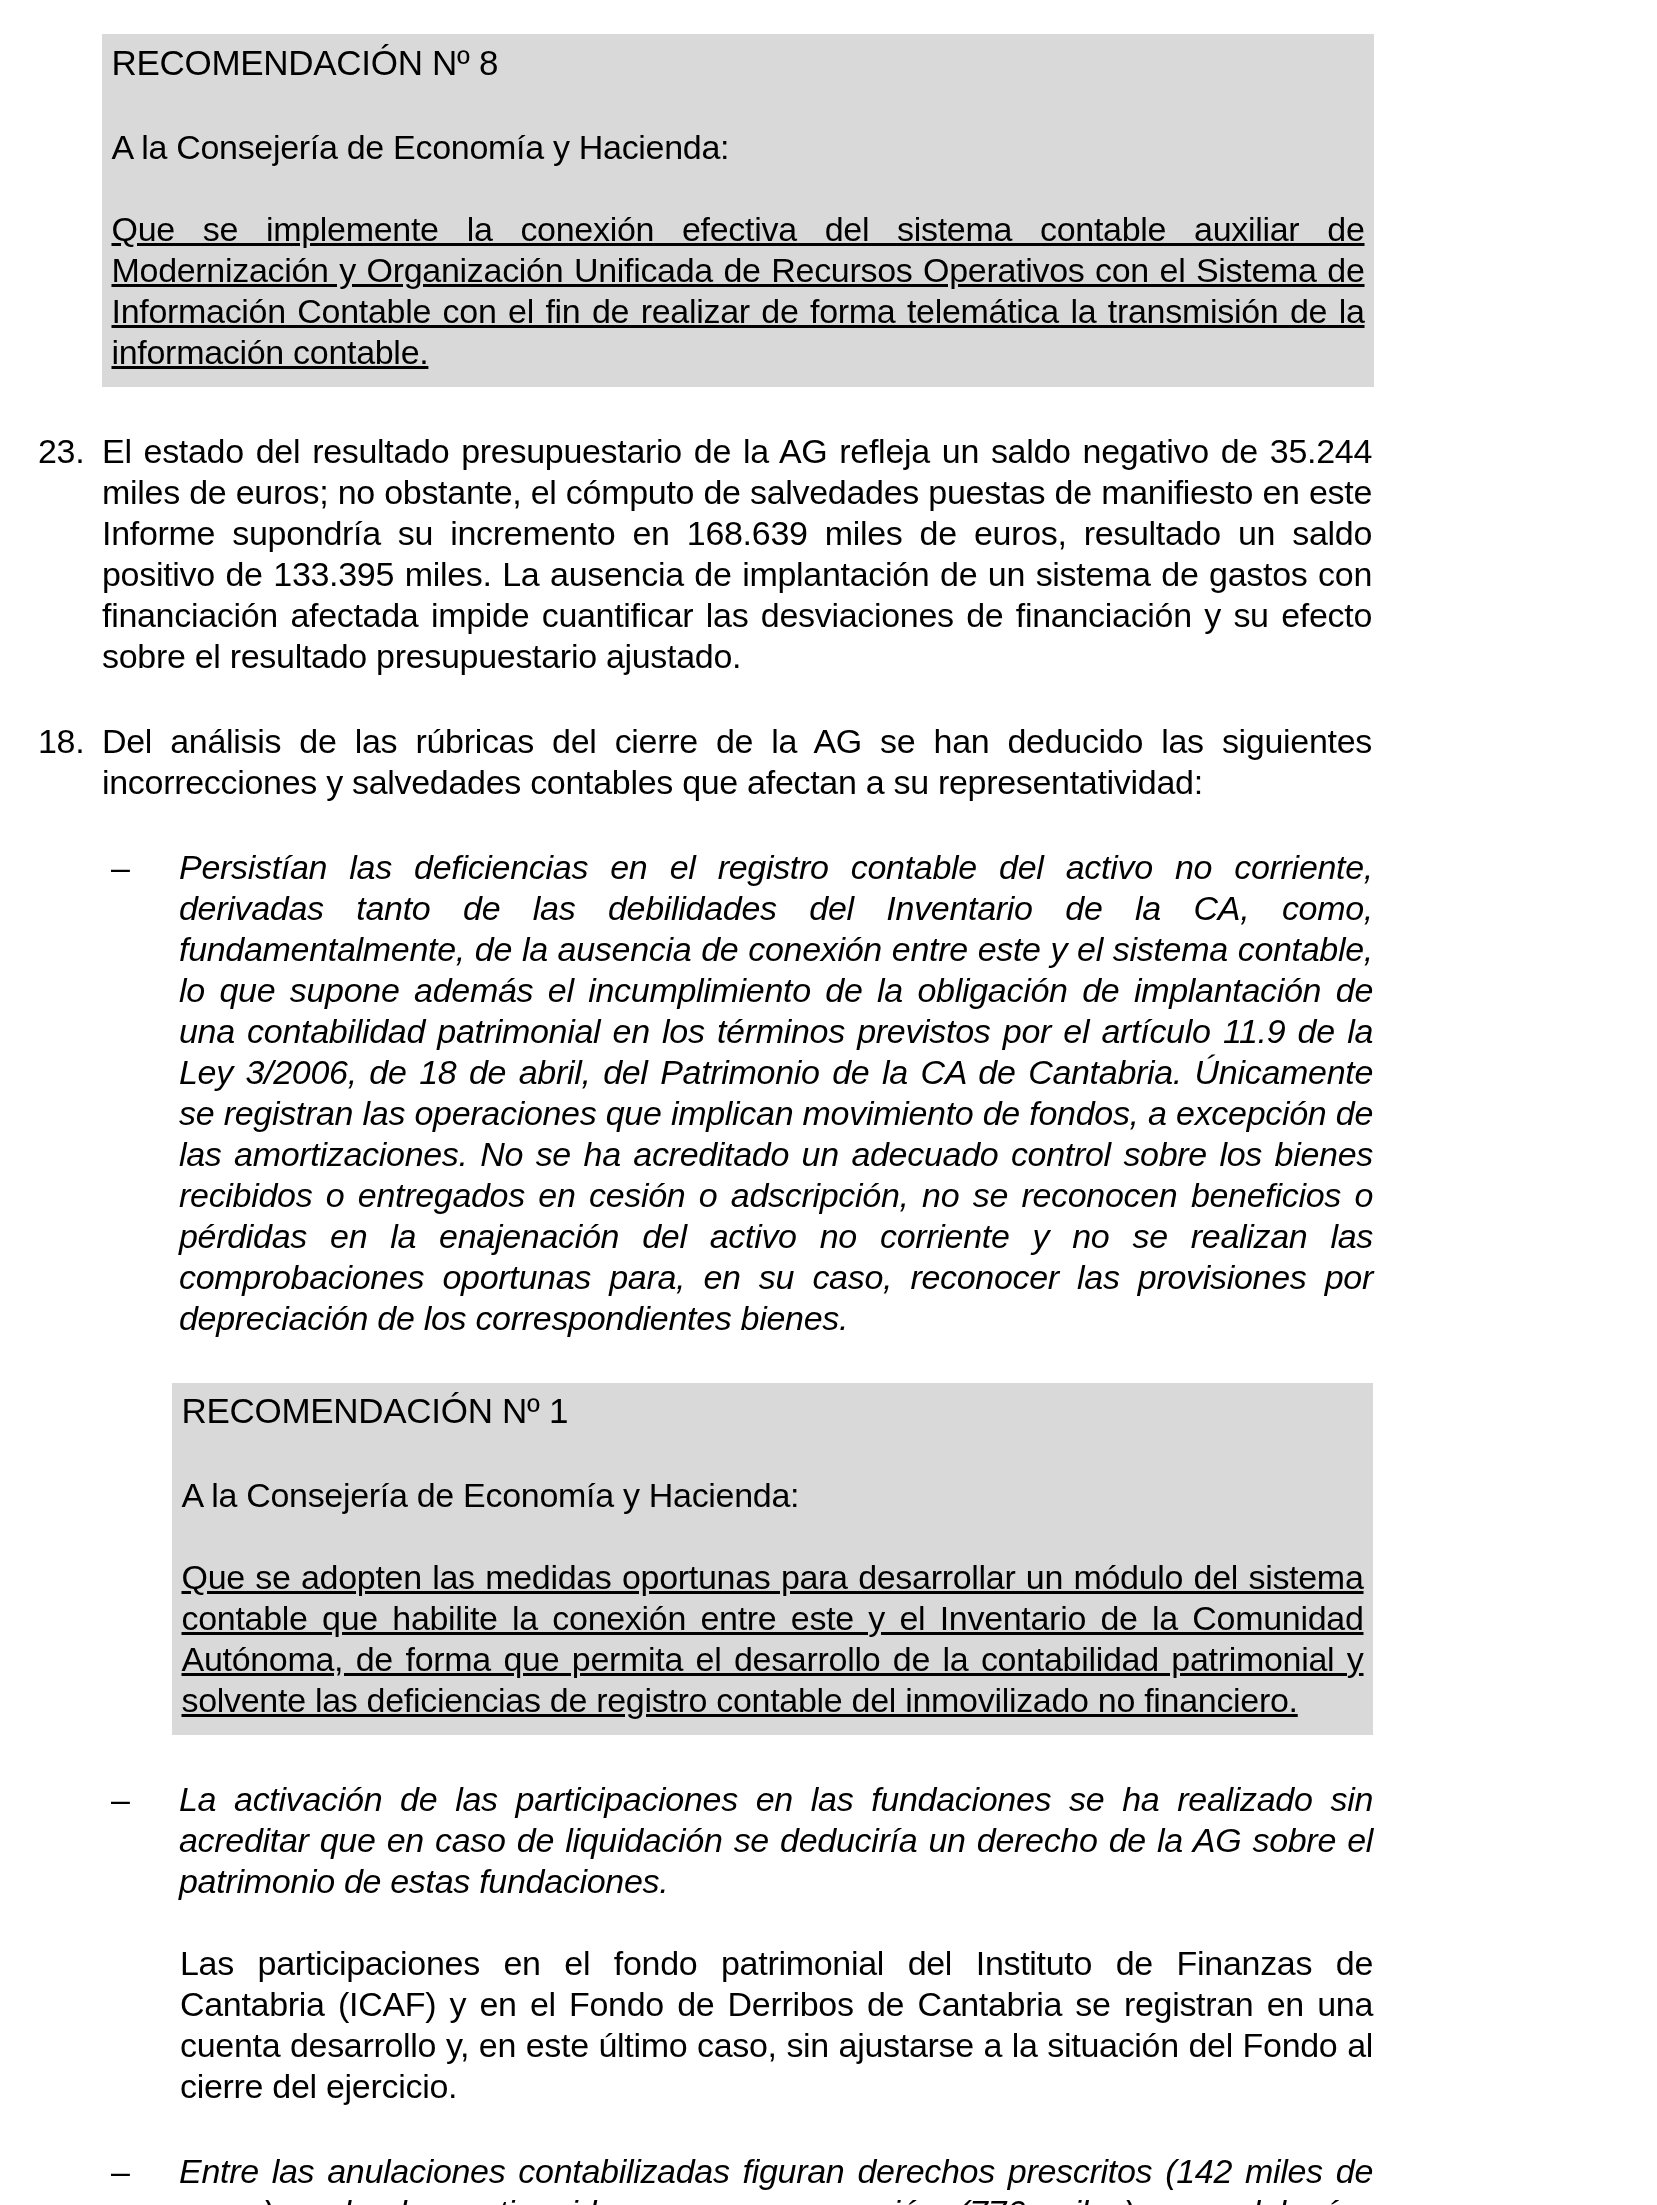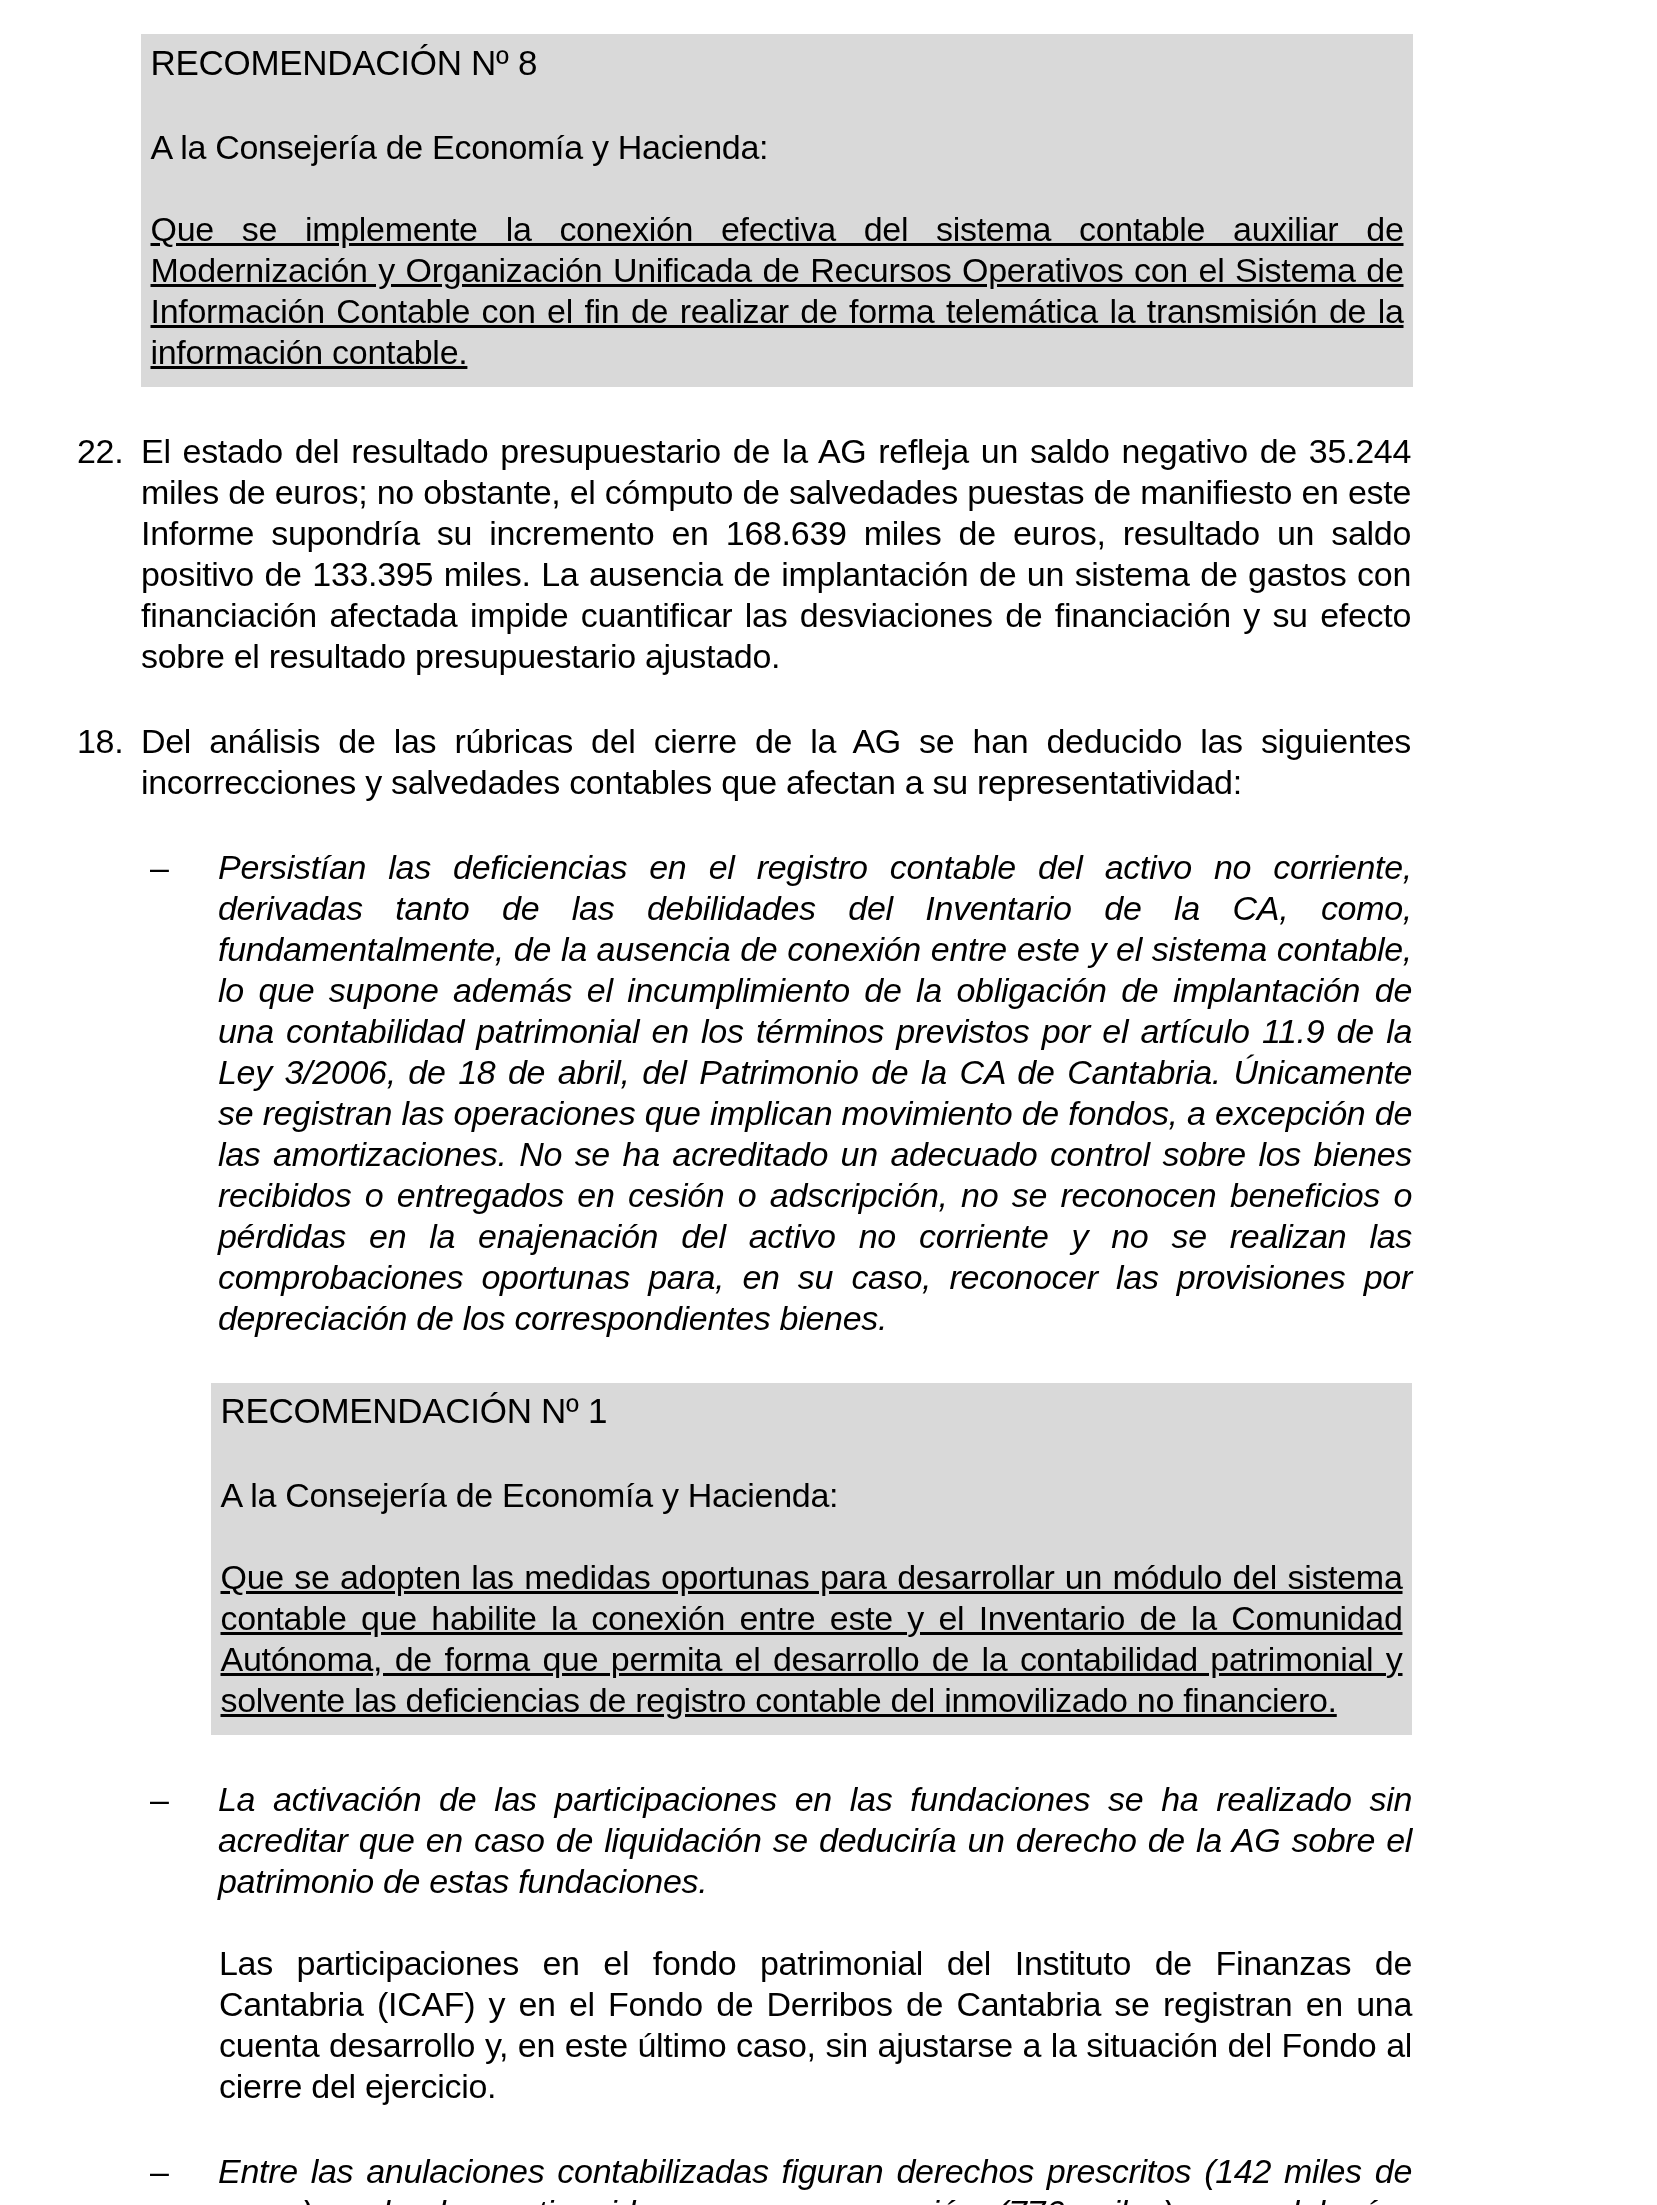--- a/index.html
+++ b/index.html
@@ -11,21 +11,20 @@
     position: relative;
     width: 1414px;
     height: 2205px;
     overflow: hidden;
     background: #ffffff;
     font-family: "Liberation Sans", sans-serif;
     color: #000000;
     font-size: 34px;
     line-height: 41px;
     letter-spacing: -0.3px;
-    margin-left: 39px;
   }
   p { margin: 0; }
 
   
   .rec-block {
     background: #d9d9d9;
   }
   .rec-block.rec-8 {
     margin: 34px 40px 0 102px;
     padding: 8px 9.5px 14.3px 9.5px;
@@ -92,21 +91,21 @@
 
 <div class="page">
 
   <section class="rec-block rec-8">
     <p class="rec-title">RECOMENDACIÓN Nº 8</p>
     <p class="rec-addressee">A la Consejería de Economía y Hacienda:</p>
     <p class="rec-body">Que se implemente la conexión efectiva del sistema contable auxiliar de Modernización y Organización Unificada de Recursos Operativos con el Sistema de Información Contable con el fin de realizar de forma telemática la transmisión de la información contable.</p>
   </section>
 
   <div class="numbered-item">
-    <span class="num">22.</span>
+    <span class="num">23.</span>
     <p class="item-text">El estado del resultado presupuestario de la AG refleja un saldo negativo de 35.244 miles de euros; no obstante, el cómputo de salvedades puestas de manifiesto en este Informe supondría su incremento en 168.639 miles de euros, resultado un saldo positivo de 133.395 miles. La ausencia de implantación de un sistema de gastos con financiación afectada impide cuantificar las desviaciones de financiación y su efecto sobre el resultado presupuestario ajustado.</p>
   </div>
 
   <div class="numbered-item">
     <span class="num">18.</span>
     <p class="item-text">Del análisis de las rúbricas del cierre de la AG se han deducido las siguientes incorrecciones y salvedades contables que afectan a su representatividad:</p>
   </div>
 
   <div class="bullet-item">
     <span class="bullet-marker">–</span>

